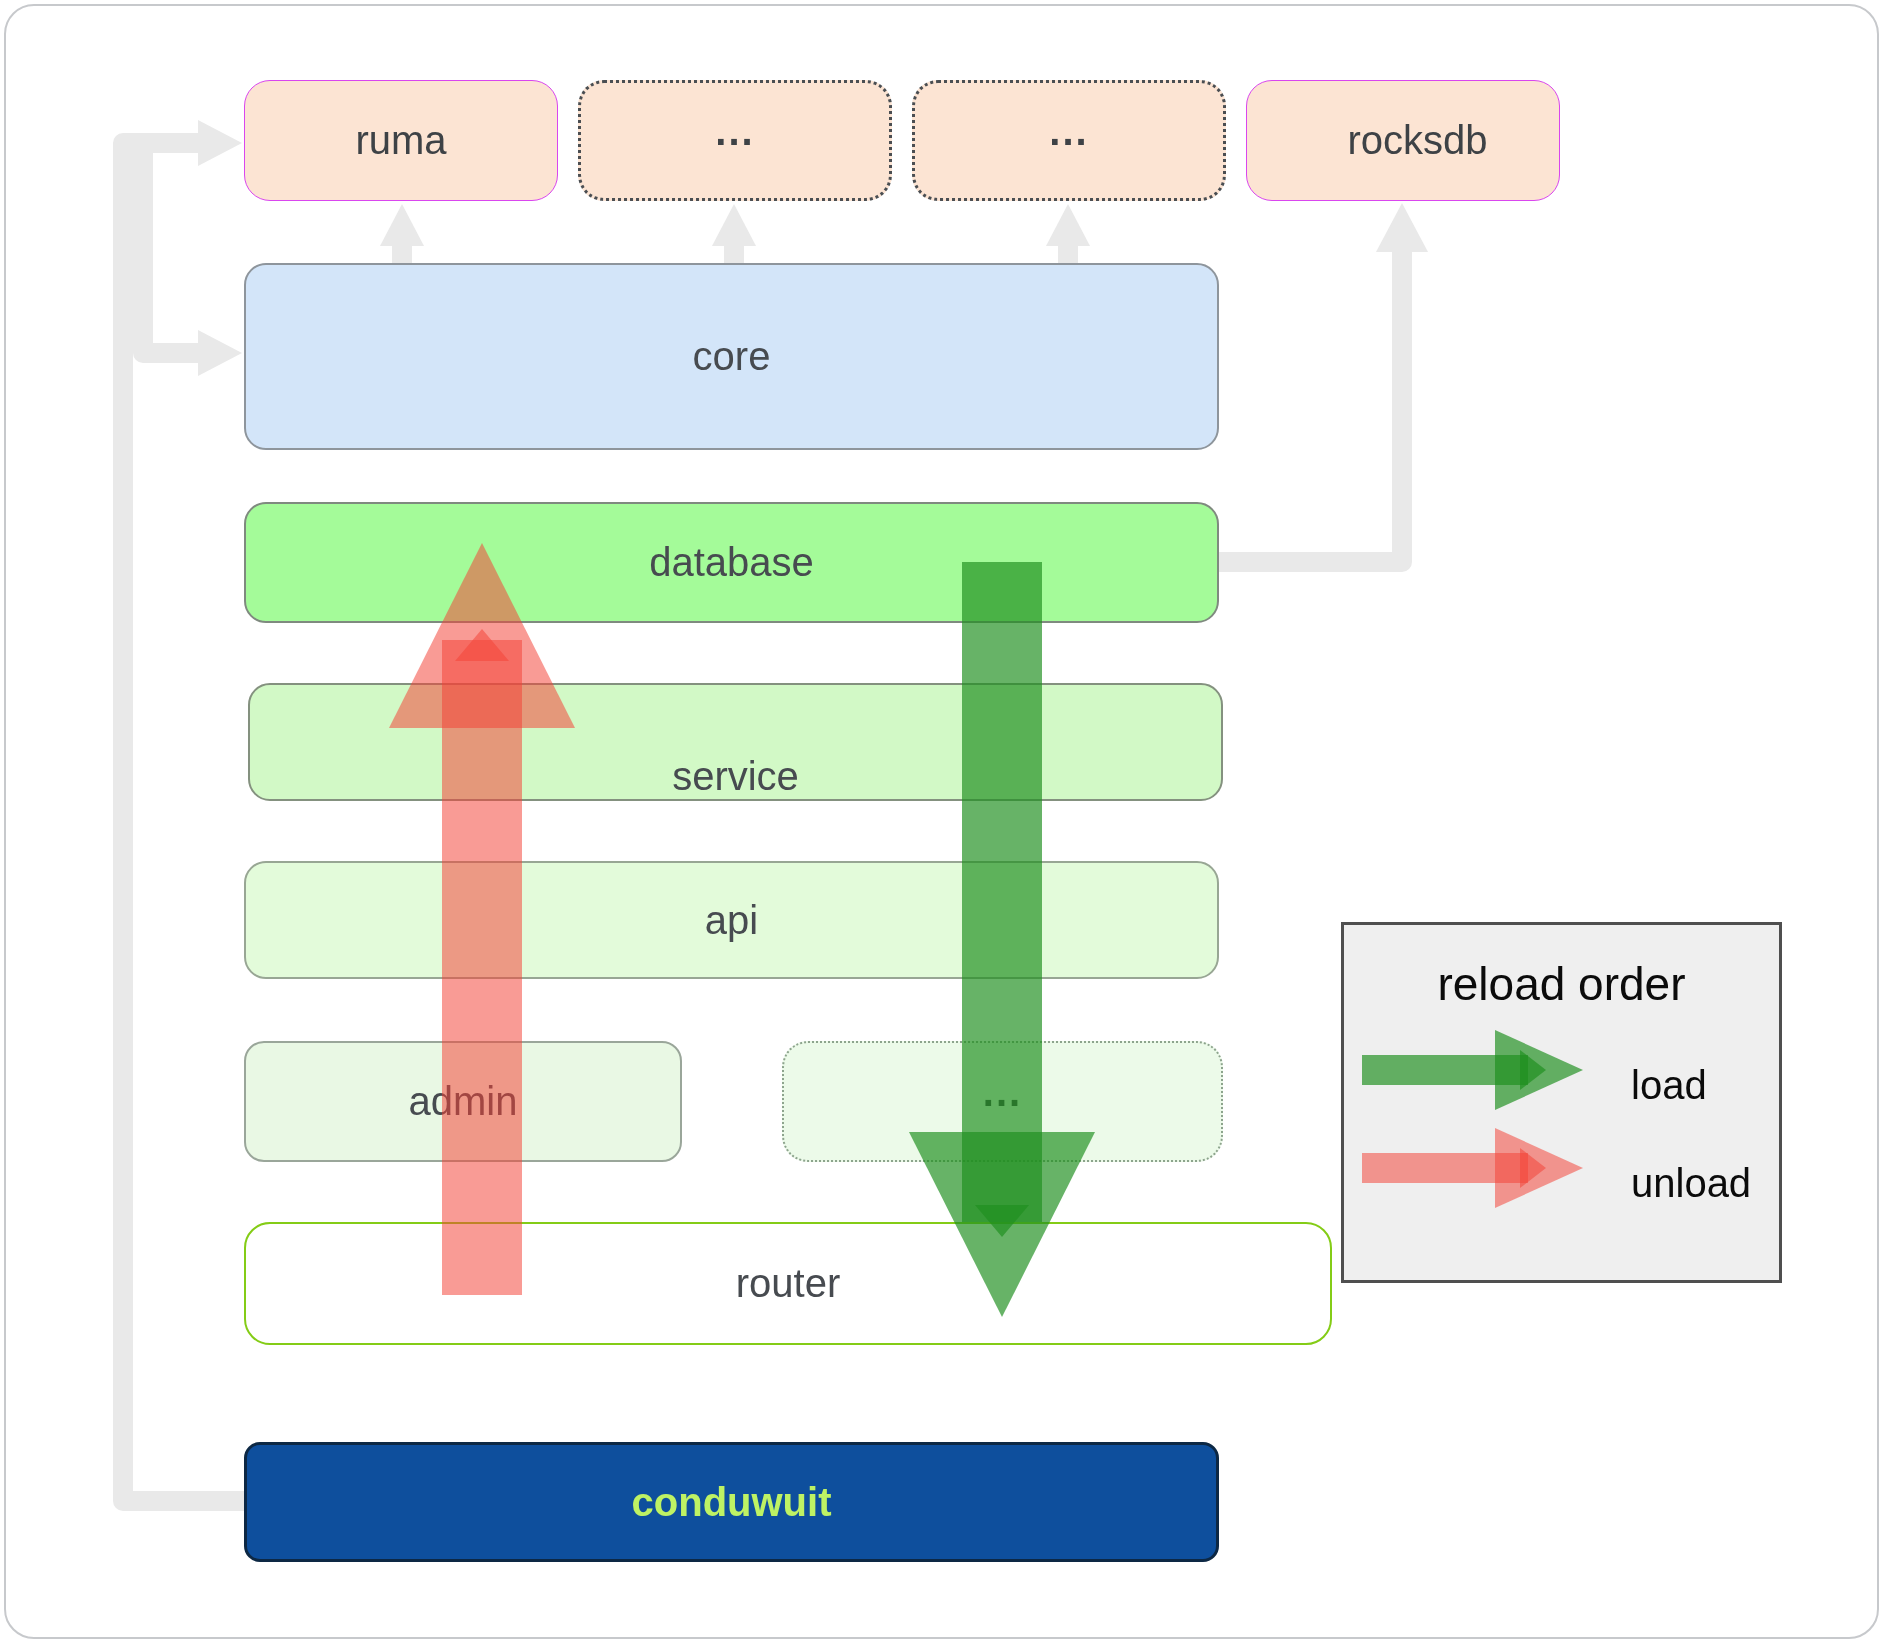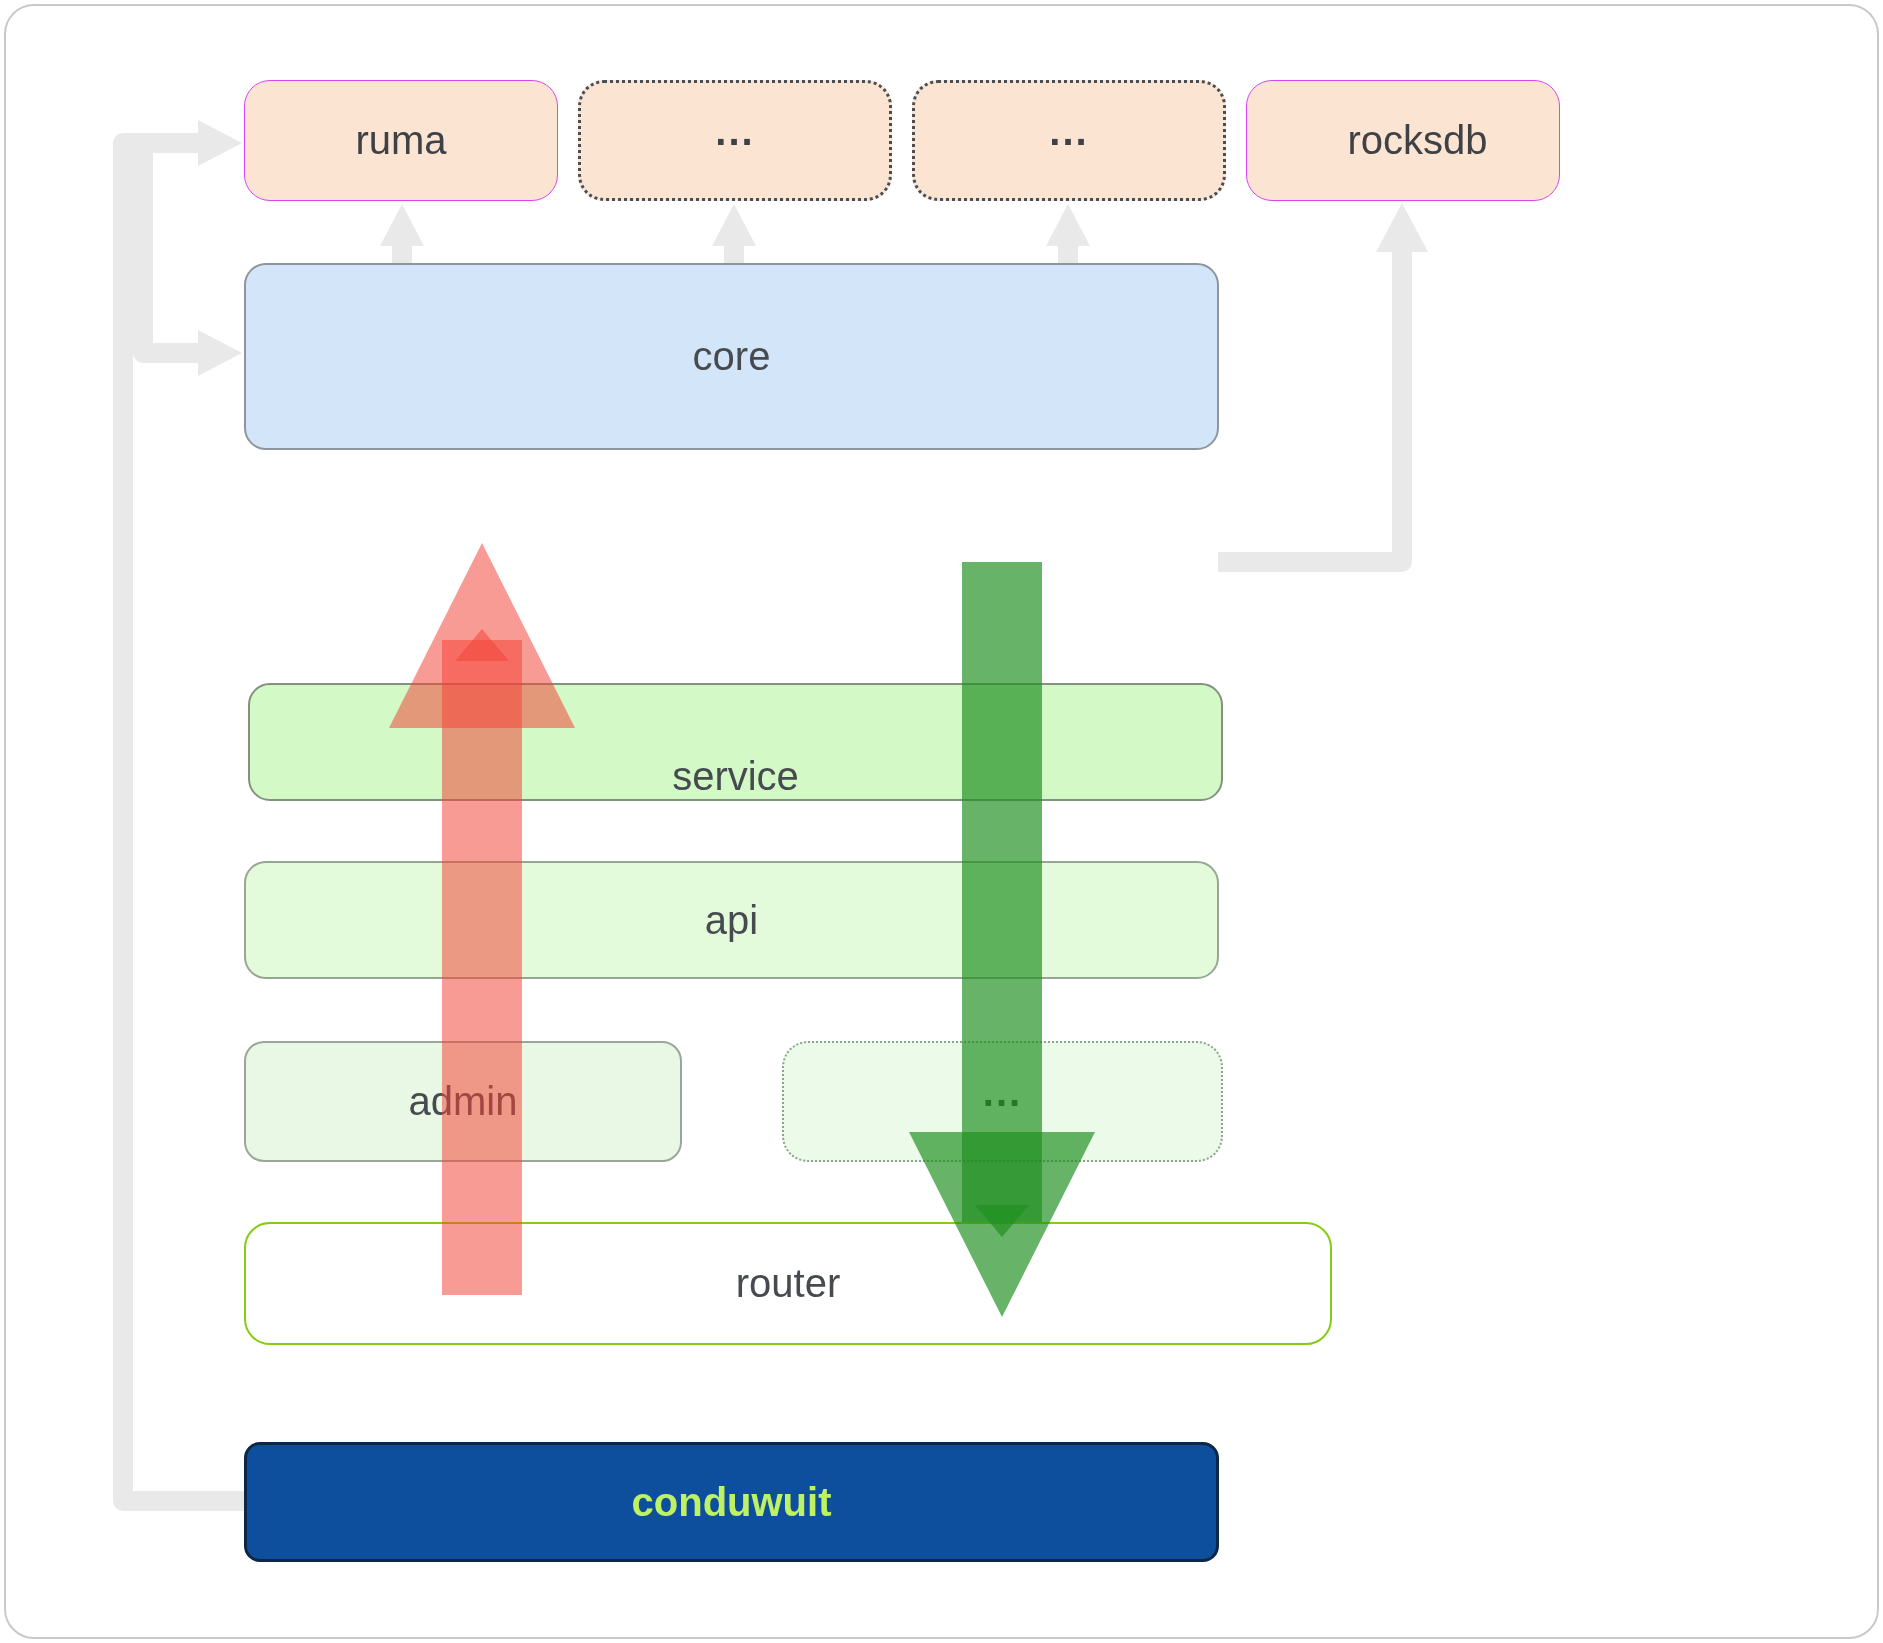--- a/index.html
+++ b/index.html
@@ -95,20 +95,23 @@
   <div class="node n-top b-dotted-dark" style="left:912px;">
     <span class="dots">...</span>
   </div>
   <div class="node n-top b-solid-dark" style="left:1246px;padding-left:29px;">
     <span>rocksdb</span>
   </div>
 
   <div class="node n-core">
     <span>core</span>
   </div>
+  <div class="node n-database">
+    <span>database</span>
+  </div>
   <div class="node n-service">
     <span>service</span>
   </div>
   <div class="node n-admin">
     <span>admin</span>
   </div>
   <div class="node n-api">
     <span>api</span>
   </div>
   <div class="node n-services-more">
@@ -129,15 +132,32 @@
       <rect class="arrow-red" x="442" y="640" width="80" height="655"></rect>
     </g>
 
     <g>
       <rect class="arrow-green" x="962" y="562" width="80" height="660"></rect>
       <polygon class="arrow-green" points="975,1205 1029,1205 1002,1237"></polygon>
       <polygon class="arrow-green" points="1002,1317 909,1132 1095,1132"></polygon>
     </g>
   </svg>
 
+  <div class="legend">
+    <div class="legend-title">reload order</div>
+
+    <svg class="legend-arrow" style="top:100px;" viewBox="0 0 235 90">
+      <rect class="arrow-green" x="0" y="30" width="166" height="30"></rect>
+      <polygon class="arrow-green" points="158,25 158,65 184,45"></polygon>
+      <polygon class="arrow-green" points="133,5 133,85 221,45"></polygon>
+    </svg>
+    <div class="legend-row-label" style="left:287px;top:138px;">load</div>
+
+    <svg class="legend-arrow" style="top:198px;" viewBox="0 0 235 90">
+      <rect class="arrow-red" x="0" y="30" width="166" height="30"></rect>
+      <polygon class="arrow-red" points="158,25 158,65 184,45"></polygon>
+      <polygon class="arrow-red" points="133,5 133,85 221,45"></polygon>
+    </svg>
+    <div class="legend-row-label" style="left:287px;top:236px;">unload</div>
+  </div>
 
   <div class="outer-frame"></div>
 </div>
 
 </body></html>

